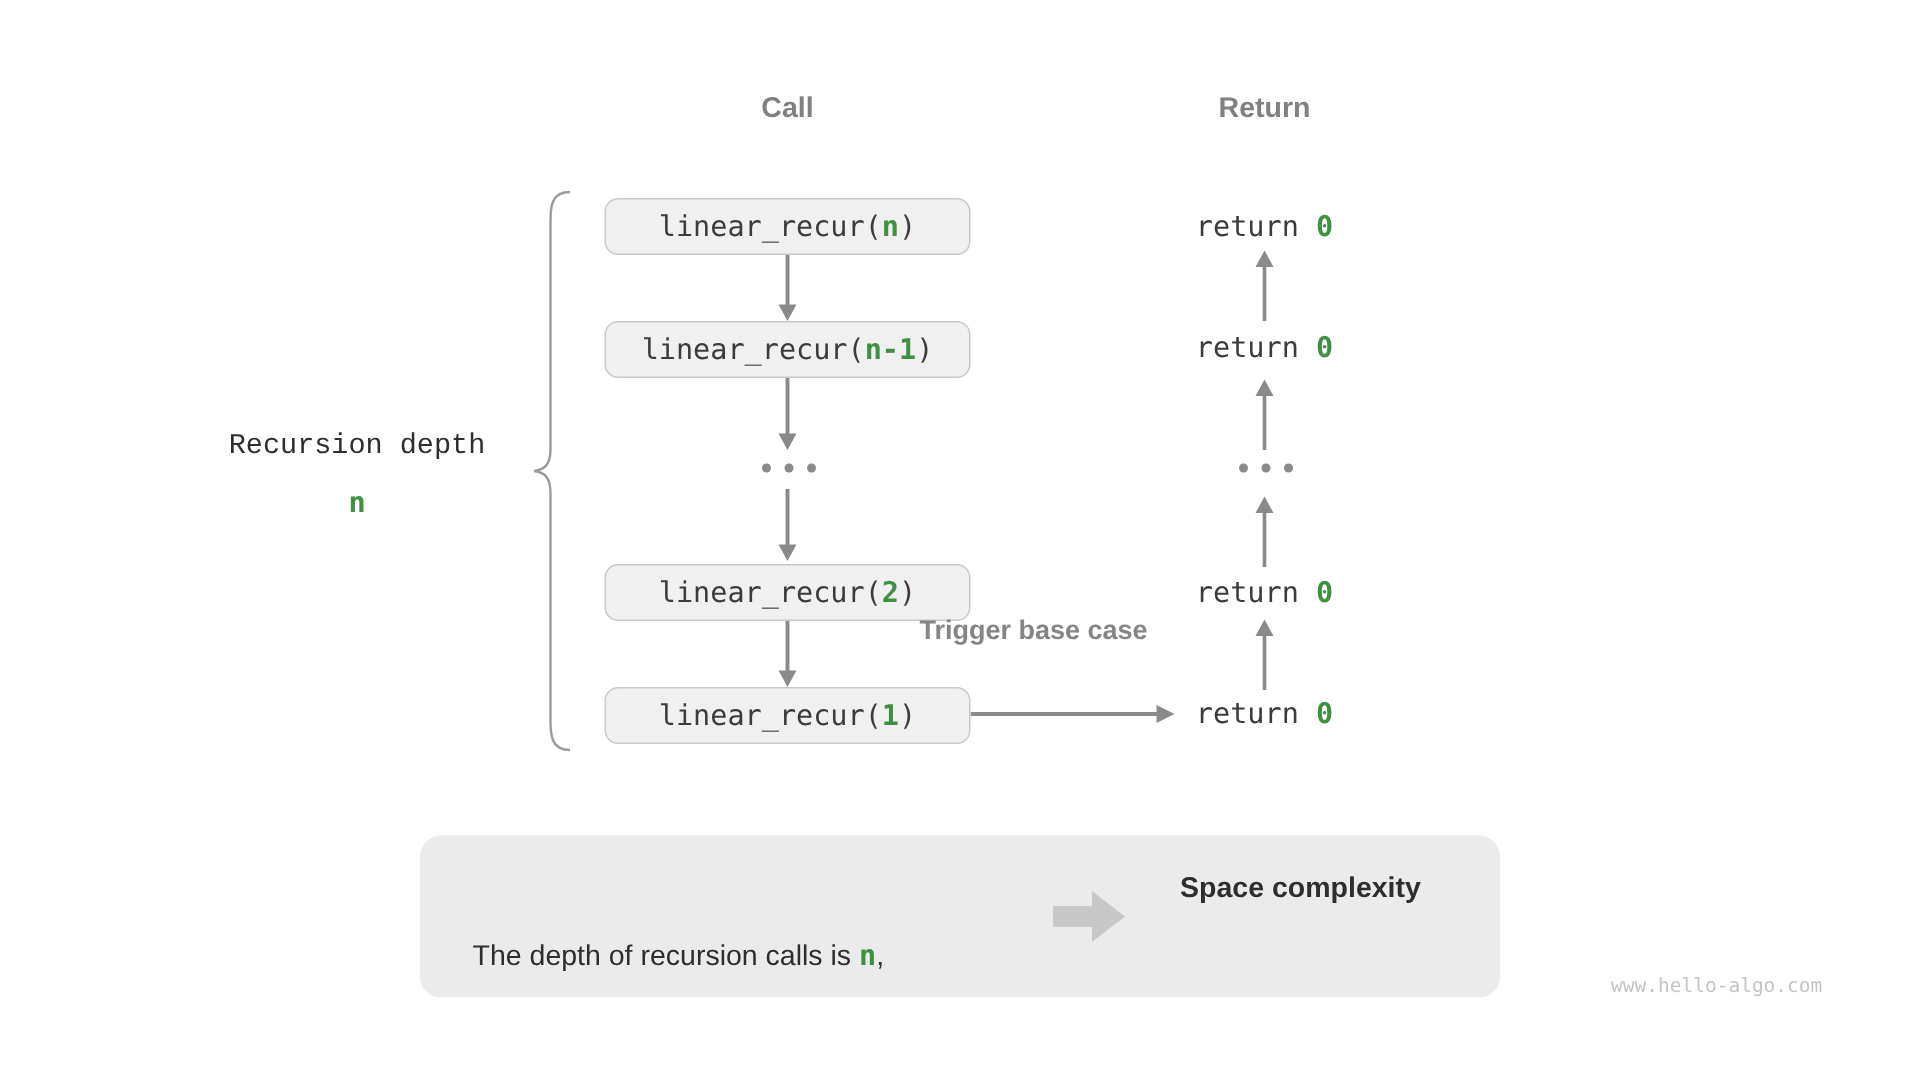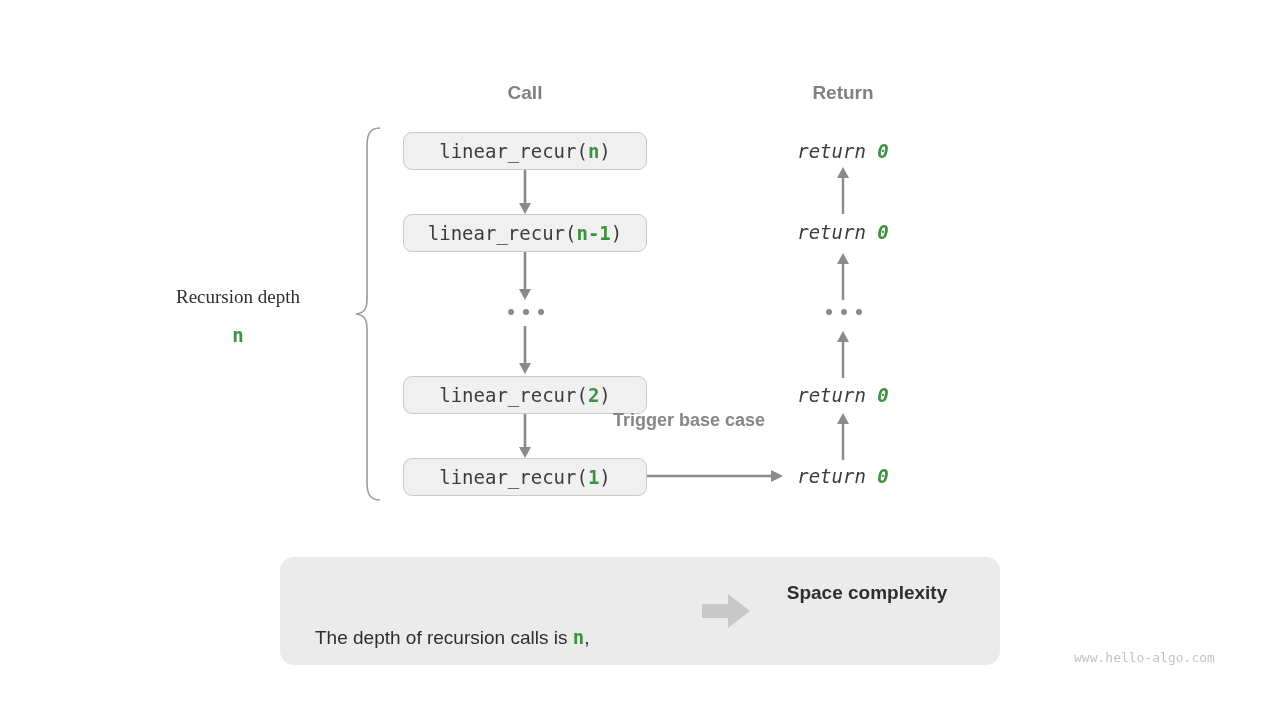--- a/index.html
+++ b/index.html
@@ -18,21 +18,20 @@
   .abs { position: absolute; }
 
   
   .col-head {
     font-family: "Liberation Sans", sans-serif;
     font-weight: bold;
     font-size: 19px;
     color: #808080;
     text-align: center;
     white-space: nowrap;
-    margin-top: 20px;
   }
 
   
   .frame-box {
     width: 244px;
     height: 38px;
     box-sizing: border-box;
     background: #f0f0f0;
     border: 1.4px solid #c9c9c9;
     border-radius: 9px;
@@ -47,41 +46,40 @@
   }
   .frame-box .arg { color: #3f9142; font-weight: bold; }
 
   
   .ret-label {
     font-family: "DejaVu Sans Mono", monospace;
     font-size: 19px;
     color: #3c3c3c;
     white-space: nowrap;
     text-align: center;
-    font-style: italic;
   }
   .ret-label .zero { color: #3f9142; font-weight: bold; }
 
   
   .dots {
     display: flex;
     gap: 9px;
     align-items: center;
   }
   .dots i {
     display: block;
     width: 6px;
     height: 6px;
     border-radius: 50%;
     background: #8a8a8a;
   }
 
   
   .depth-label {
-    font-family: Liberation Serif, serif;
+    font-family: Liberation Mono, monospace;
     font-size: 19px;
     color: #2e2e2e;
     white-space: nowrap;
     text-align: center;
   }
   .depth-value {
     font-family: "DejaVu Sans Mono", monospace;
     font-size: 19px;
     font-weight: bold;
     color: #3f9142;

